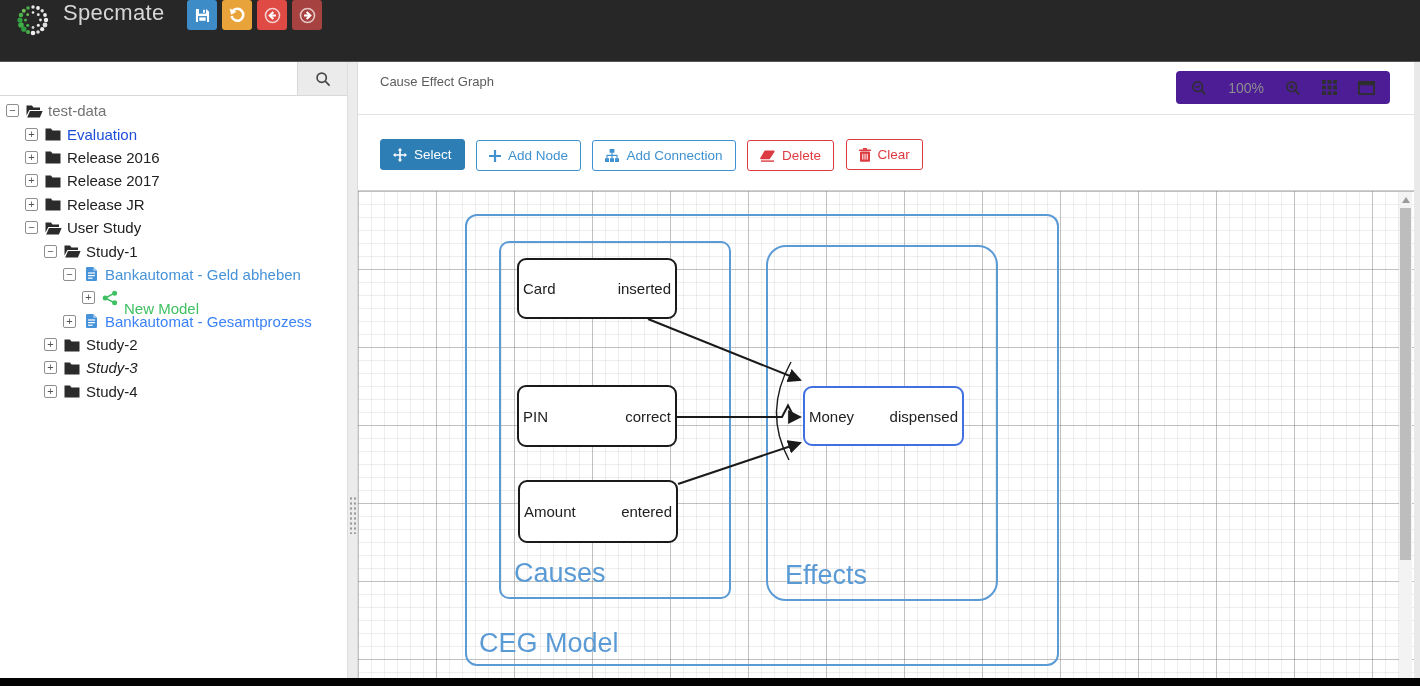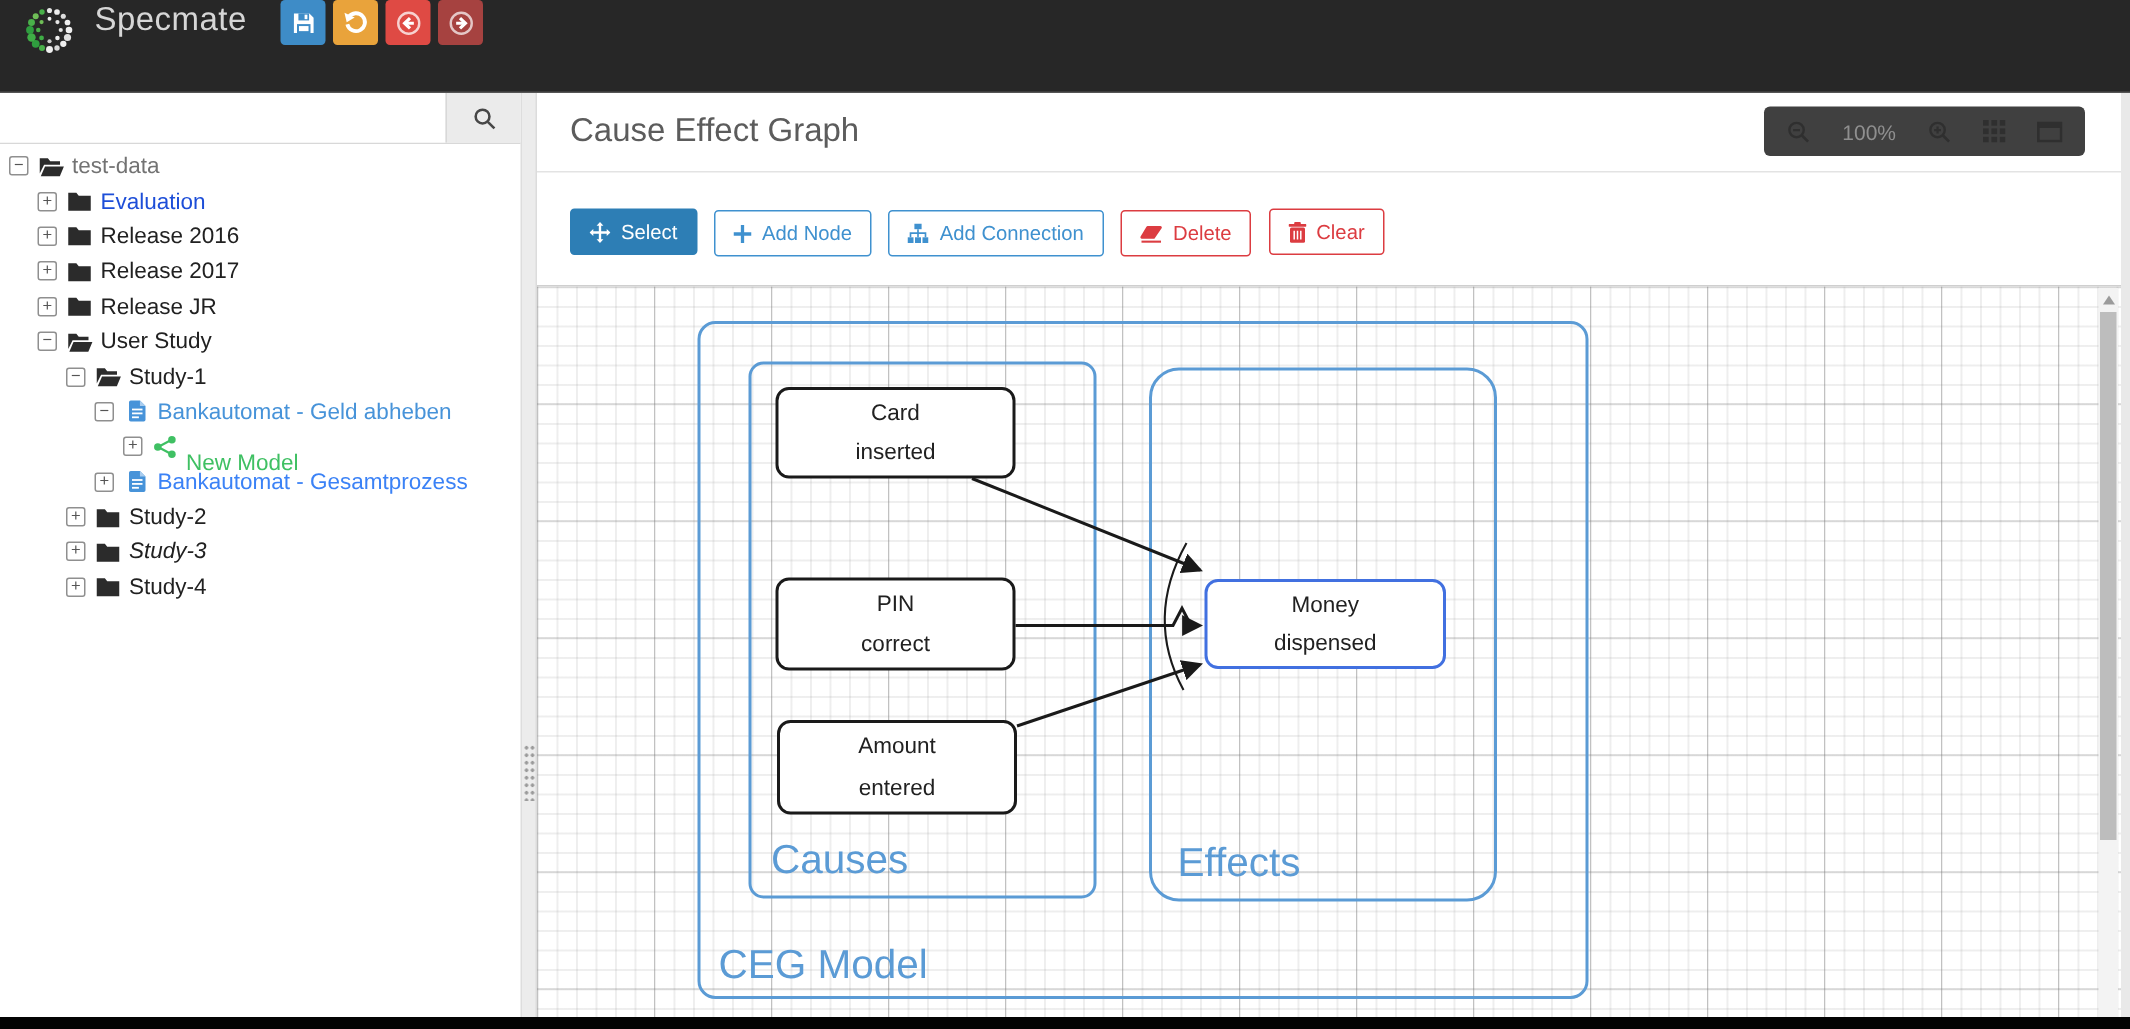--- a/index.html
+++ b/index.html
@@ -31,22 +31,22 @@
             justify-content:center;margin-right:6px;flex:none;box-sizing:border-box}
   .tree-icon{width:18px;display:flex;justify-content:center;margin-right:5px;flex:none}
   .splitter{position:absolute;left:348px;top:62px;width:10px;height:616px;background:#ececec;
             border-right:1px solid #dcdcdc;box-sizing:border-box;cursor:col-resize;z-index:6}
   .splitter-dots{position:absolute;left:1px;top:434px;width:8px;height:38px;
             background-image:radial-gradient(circle,#9a9a9a 1px,transparent 1.3px);background-size:4px 5px}
 
   
   .main-header{position:absolute;left:358px;top:62px;width:1056px;height:53px;background:#fff;
                border-bottom:1px solid #e3e3e3;box-sizing:border-box;z-index:5}
-  .page-title{position:absolute;left:22px;top:12px;font-size:22px;color:#5c5c5c}
-  .zoombar{position:absolute;right:24px;top:9px;height:33px;background:#404040;border-radius:4px;
+  .page-title{position:absolute;left:22px;top:12px;font-size:13px;color:#5c5c5c}
+  .zoombar{position:absolute;right:24px;top:9px;height:33px;background:#4c1d95;border-radius:4px;
            display:flex;align-items:center;padding:0 15px;gap:21px}
   .zoombar .zbtn{display:flex;align-items:center;cursor:pointer;background:none;border:none;padding:0}
   .zoom-level{color:#8f8f8f;font-size:14px}
   .toolbar{position:absolute;left:358px;top:116px;width:1056px;height:74px;background:#fff;z-index:5}
   .btn{height:31px;display:inline-flex;align-items:center;gap:7px;padding:0 12px;font-size:13.5px;
        font-family:inherit;border-radius:3px;background:#fff;cursor:pointer;margin-right:7px;box-sizing:border-box}
   .btn.solid{background:#2d7eb5;border:1px solid #2d7eb5;color:#fff}
   .btn.blue{border:1px solid #3f91cf;color:#3f91cf}
   .btn.red{border:1px solid #dc3c41;color:#dc3c41}
   .btn-row{position:absolute;left:22px;top:23px}
@@ -56,21 +56,21 @@
           border-top:1px solid #cfcfcf;background-color:#fff;overflow:hidden;z-index:4;
           background-image:
             linear-gradient(to right, rgba(120,120,120,.38) 1px, transparent 1px),
             linear-gradient(to bottom, rgba(120,120,120,.38) 1px, transparent 1px),
             linear-gradient(to right, rgba(150,150,150,.16) 1px, transparent 1px),
             linear-gradient(to bottom, rgba(150,150,150,.16) 1px, transparent 1px);
           background-size:78px 78px,78px 78px,13px 13px,13px 13px}
   .gcontainer{position:absolute;border:2px solid #5b9bd5;border-radius:12px;box-sizing:border-box}
   .clabel{position:absolute;left:13px;bottom:8px;font-size:27px;color:#5b9bd5}
   .gnode{position:absolute;background:#fff;border:2px solid #1a1a1a;border-radius:9px;box-sizing:border-box;
-         display:flex;flex-direction:column;align-items:center;justify-content:space-between;
+         display:flex;flex-direction:row;align-items:center;justify-content:space-between;
          padding:7px 4px;font-size:15px;color:#212121;cursor:pointer;z-index:3}
   .gnode.selected{border-color:#4170e0}
   .edges{position:absolute;left:0;top:0;width:1056px;height:488px;z-index:2;pointer-events:none}
   .vscroll{position:absolute;right:2px;top:1px;width:13px;height:486px;background:#f3f3f3;z-index:8}
   .vscroll .up{position:absolute;top:5px;left:2.5px;width:0;height:0;border-left:4px solid transparent;
                border-right:4px solid transparent;border-bottom:6px solid #9b9b9b}
   .vscroll .thumb{position:absolute;top:16px;left:1px;width:11px;height:352px;background:#bdbdbd}
 
   
   .right-strip{position:absolute;right:0;top:0;width:6px;height:686px;background:#e9e9e9;z-index:20}

